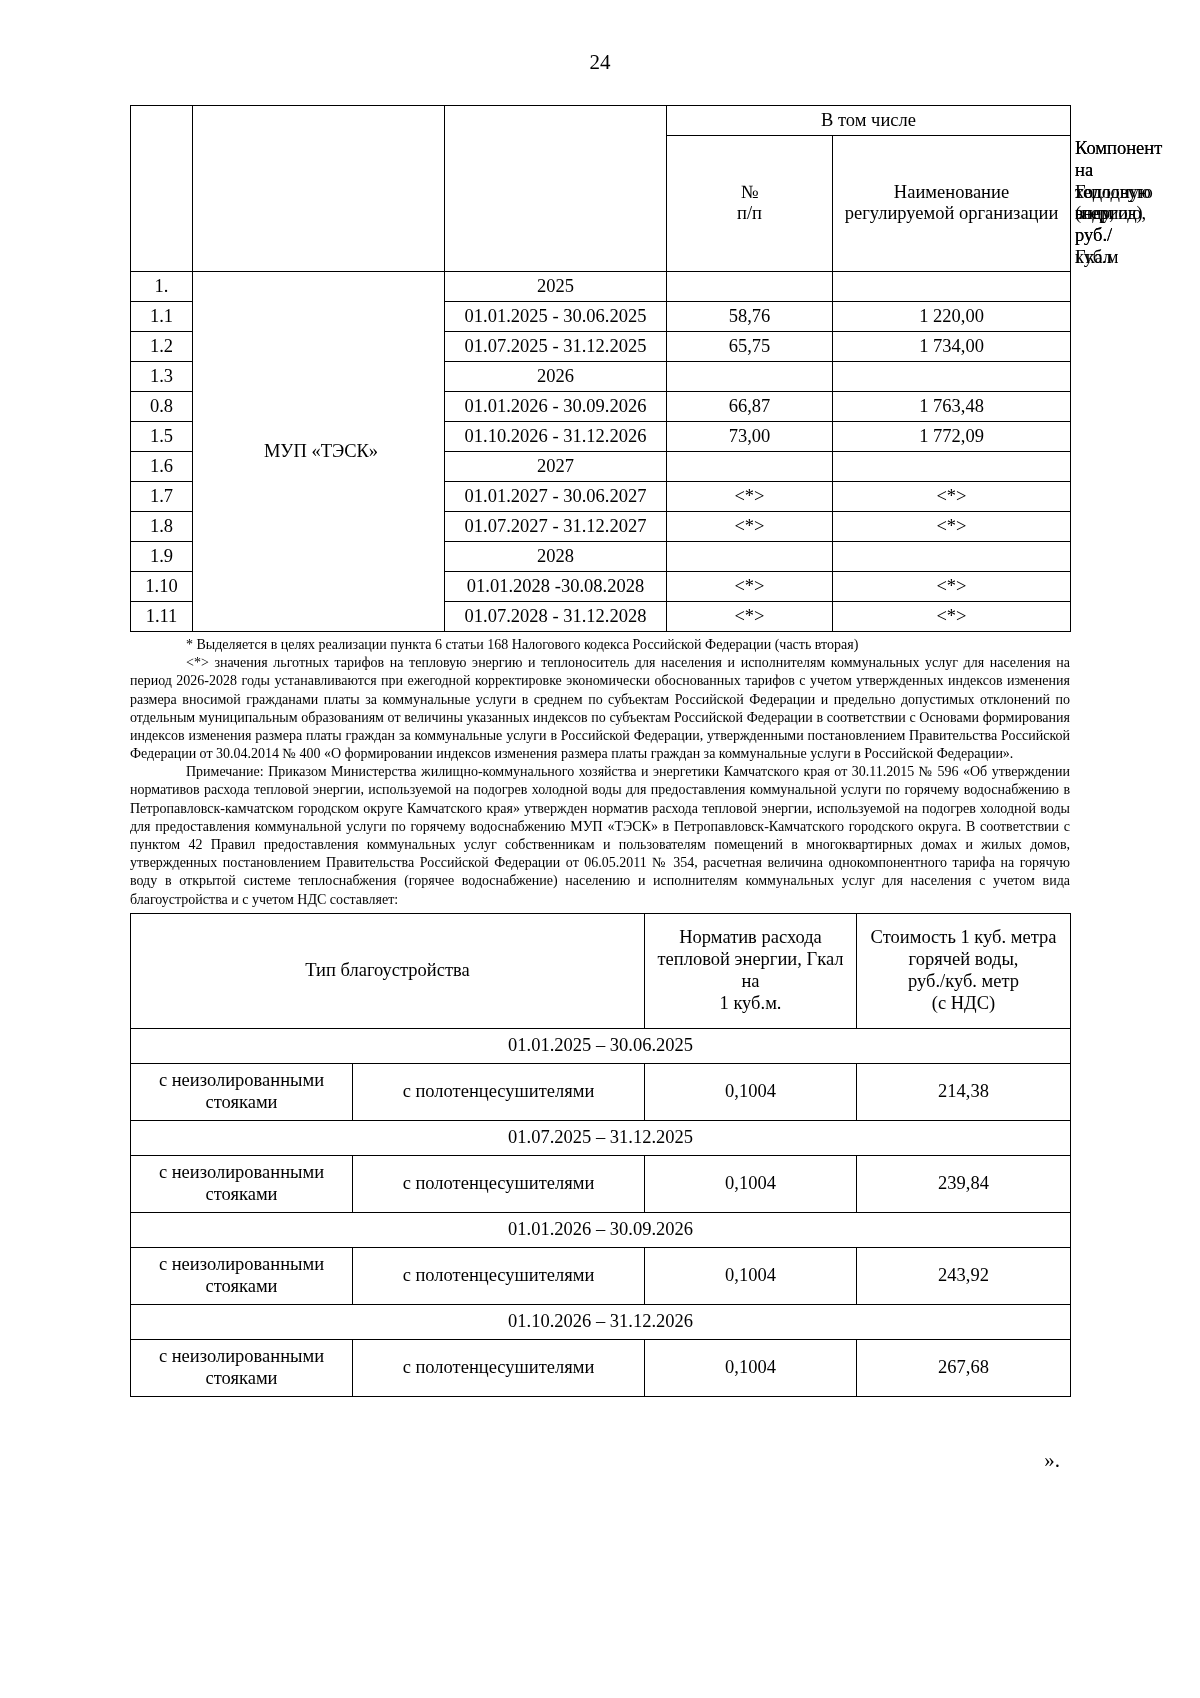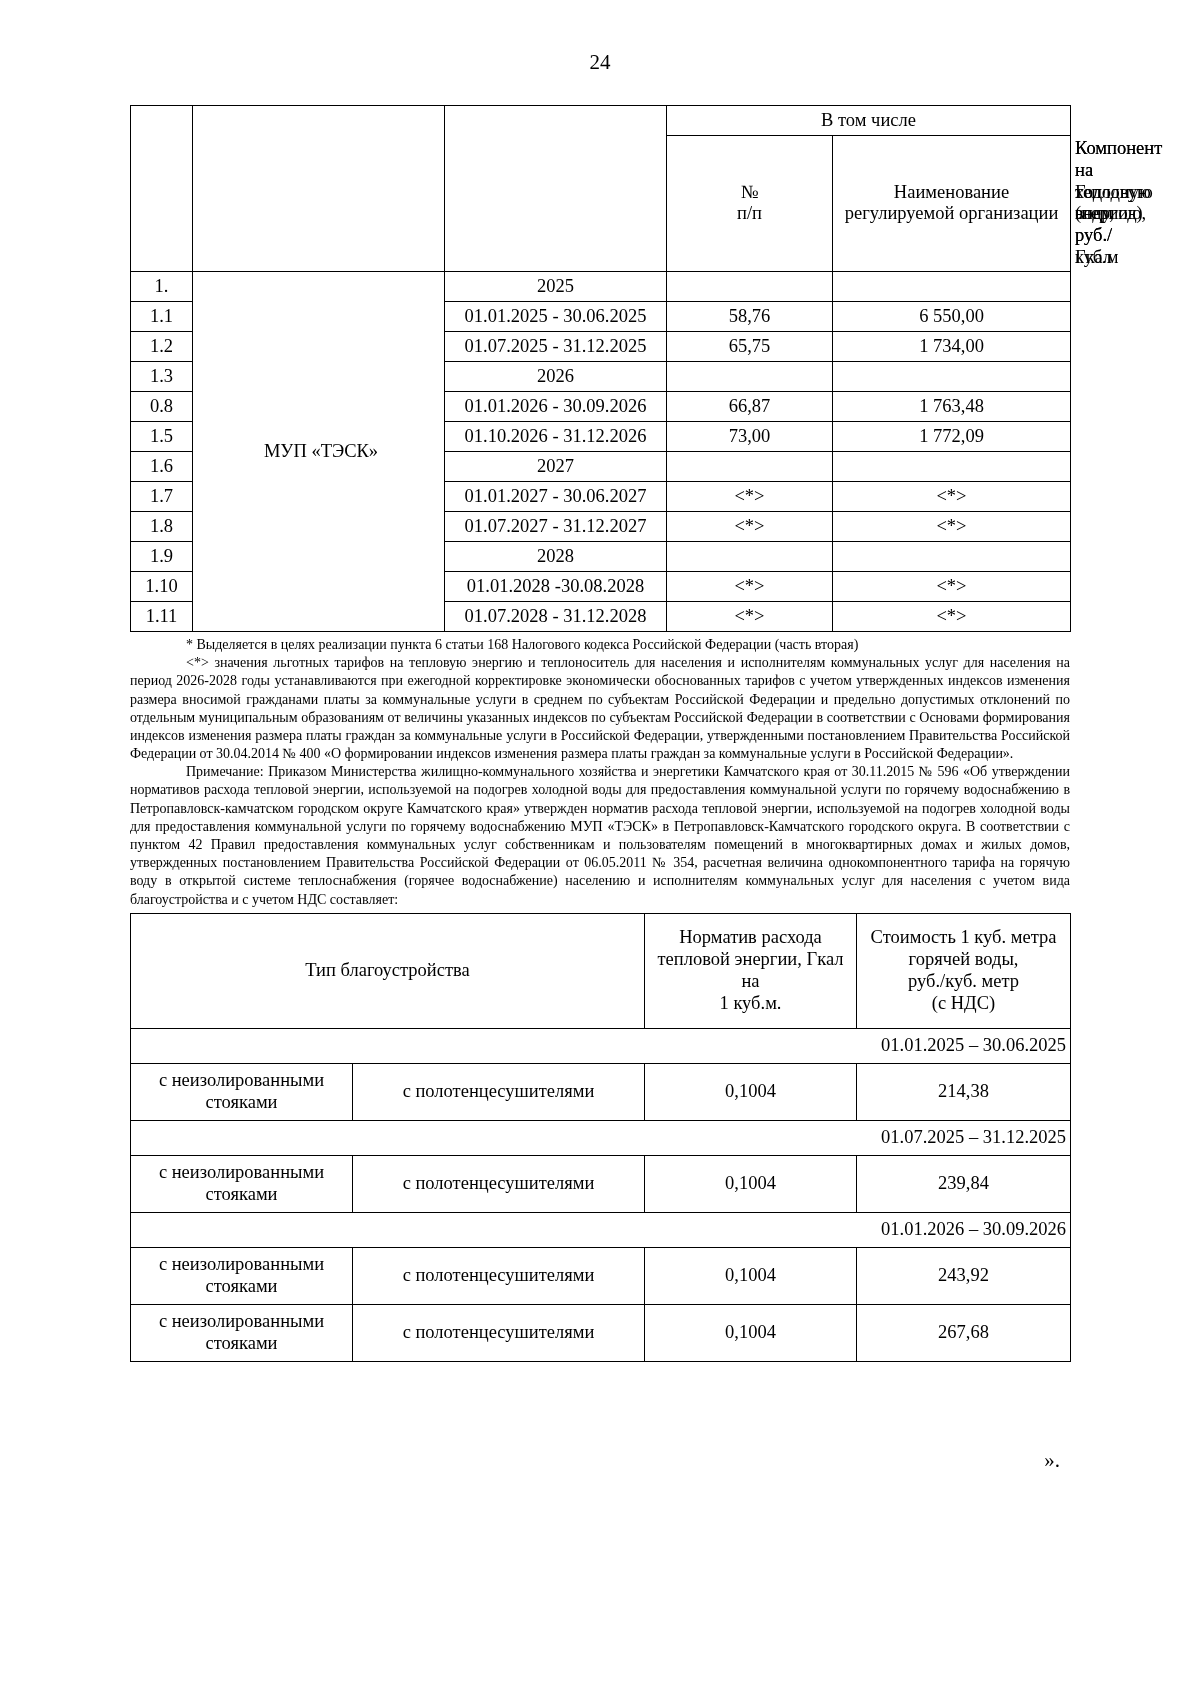--- a/index.html
+++ b/index.html
@@ -76,21 +76,21 @@
   }
   .spacer-2 { height: 4px; }
 
   
   .t2 { font-size: 18.5px; }
   .t2 .c-a { width: 222px; }
   .t2 .c-b { width: 292px; }
   .t2 .c-c { width: 212px; }
   .t2 .c-d { width: 214px; }
   .t2 .hdr-row td { height: 110px; }
-  .t2 .period-row td { height: 30px; text-align: right; }
+  .t2 .period-row td { height: 30px; }
   .t2 .data-row td { height: 52px; }
 
   .closing {
     position: absolute;
     left: 0;
     top: 1448px;
     width: 1060px;
     text-align: right;
     font-size: 21px;
   }
@@ -147,21 +147,21 @@
             <td>1.</td>
             <td class="org-cell" rowspan="12">МУП «ТЭСК»</td>
             <td>2025</td>
             <td></td>
             <td></td>
           </tr>
           <tr>
             <td>1.1</td>
             <td>01.01.2025 - 30.06.2025</td>
             <td>58,76</td>
-            <td>6 550,00</td>
+            <td>1 220,00</td>
           </tr>
           <tr>
             <td>1.2</td>
             <td>01.07.2025 - 31.12.2025</td>
             <td>65,75</td>
             <td>1 734,00</td>
           </tr>
           <tr>
             <td>1.3</td>
             <td>2026</td>
@@ -277,20 +277,23 @@
           </tr>
           <tr class="data-row">
             <td>
               <div>с неизолированными</div>
               <div>стояками</div>
             </td>
             <td>с полотенцесушителями</td>
             <td>0,1004</td>
             <td>243,92</td>
           </tr>
+          <tr class="period-row">
+            <td colspan="4">01.10.2026 – 31.12.2026</td>
+          </tr>
           <tr class="data-row">
             <td>
               <div>с неизолированными</div>
               <div>стояками</div>
             </td>
             <td>с полотенцесушителями</td>
             <td>0,1004</td>
             <td>267,68</td>
           </tr>
         </tbody>

